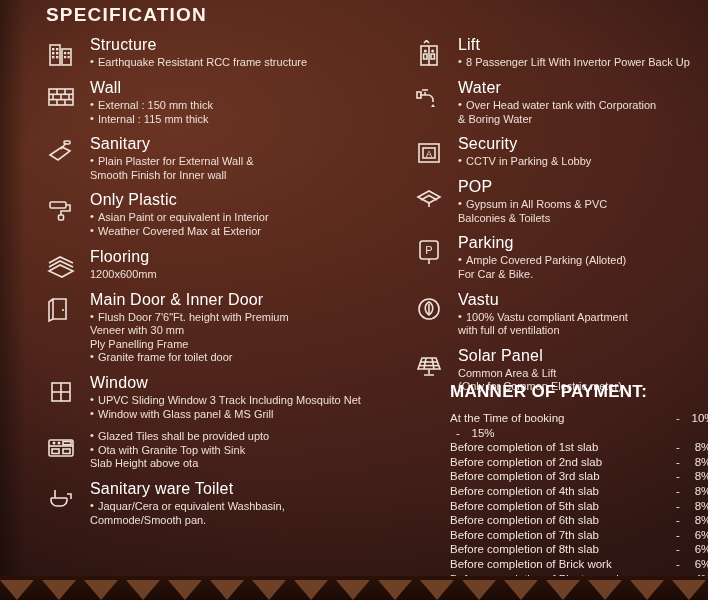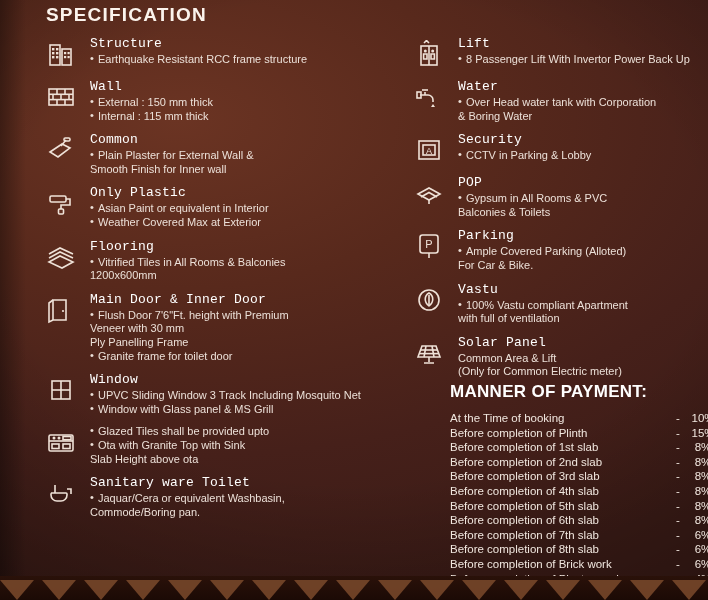--- a/index.html
+++ b/index.html
@@ -32,23 +32,22 @@
   .col-left{position:absolute;left:0;top:0;width:350px;}
   .col-right{position:absolute;left:368px;top:0;width:300px;}
 
   .item{position:relative;min-height:34px;margin-bottom:9px;padding-left:48px;}
   .item .ico{
     position:absolute;left:0;top:2px;width:38px;height:32px;
     display:flex;align-items:center;justify-content:center;
     color:#efe2d8;
   }
   .item h4{
-    margin:0 0 2px 0;font-size:13px;font-weight:normal;color:#ffffff;
+    margin:0 0 2px 0;font-size:16px;font-weight:normal;color:#ffffff;
     letter-spacing:.2px;
-    font-family:Liberation Mono, monospace;
   }
   .item ul{margin:0;padding:0;list-style:none;}
   .item li{
     font-size:11px;line-height:13.6px;color:#ece0d8;
     position:relative;padding-left:8px;white-space:pre-line;
   }
   .item li.bul:before{
     content:"•";position:absolute;left:0;top:-1px;font-size:11px;color:#ece0d8;
   }
   .item li.nob{padding-left:0;}
@@ -137,21 +136,21 @@
           </ul>
         </div>
         <div class="item">
           <div class="ico">
             <svg width="30" height="28" viewBox="0 0 30 28">
               <path d="M4 16 L16 8 L24 12 L12 21 Z" stroke="#efe2d8" fill="none" stroke-width="1.6"></path>
               <path d="M15 10 L20 4" stroke="#efe2d8" fill="none" stroke-width="1.6"></path>
               <rect x="18" y="2" width="6" height="3" rx="1.2" stroke="#efe2d8" fill="none" stroke-width="1.6"></rect>
             </svg>
           </div>
-          <h4>Common</h4>
+          <h4>Sanitary</h4>
           <ul>
             <li class="bul">Plain Plaster for External Wall &amp;</li>
             <li class="nob">Smooth Finish for Inner wall</li>
           </ul>
         </div>
         <div class="item">
           <div class="ico">
             <svg width="30" height="28" viewBox="0 0 30 28">
               <rect x="4" y="7" width="16" height="6" rx="1.4" stroke="#efe2d8" fill="none" stroke-width="1.6"></rect>
               <path d="M20 10 H24 V16 H15 V20" stroke="#efe2d8" fill="none" stroke-width="1.6"></path>
@@ -167,21 +166,20 @@
         <div class="item">
           <div class="ico">
             <svg width="30" height="28" viewBox="0 0 30 28">
               <path d="M3 19 L14 13 L27 19 L16 25 Z" stroke="#efe2d8" fill="none" stroke-width="1.6"></path>
               <path d="M3 15 L14 9 L27 15" stroke="#efe2d8" fill="none" stroke-width="1.6"></path>
               <path d="M3 11 L14 5 L27 11" stroke="#efe2d8" fill="none" stroke-width="1.6"></path>
             </svg>
           </div>
           <h4>Flooring</h4>
           <ul>
-            <li class="bul">Vitrified Tiles in All Rooms &amp; Balconies</li>
             <li class="nob">1200x600mm</li>
           </ul>
         </div>
         <div class="item">
           <div class="ico">
             <svg width="30" height="28" viewBox="0 0 30 28">
               <path d="M7 4 H20 V24 H7 Z" stroke="#efe2d8" fill="none" stroke-width="1.6"></path>
               <path d="M7 4 L3 7 V26 L7 24" stroke="#efe2d8" fill="none" stroke-width="1.6"></path>
               <circle cx="17" cy="15" r="1.1" fill="#efe2d8"></circle>
             </svg>
@@ -230,21 +228,21 @@
           <div class="ico">
             <svg width="30" height="28" viewBox="0 0 30 28">
               <path d="M9 6 V14" stroke="#efe2d8" fill="none" stroke-width="1.6"></path>
               <path d="M5 14 H20 a1 1 0 0 1 1 1 v1 a6 6 0 0 1 -6 6 h-4 a6 6 0 0 1 -6 -6 v-1 a1 1 0 0 1 1 -1 z" stroke="#efe2d8" fill="none" stroke-width="1.6"></path>
               <path d="M21 10 h4 v5" stroke="#efe2d8" fill="none" stroke-width="1.6"></path>
             </svg>
           </div>
           <h4>Sanitary ware Toilet</h4>
           <ul>
             <li class="bul">Jaquar/Cera or equivalent Washbasin,</li>
-            <li class="nob">Commode/Boring pan.</li>
+            <li class="nob">Commode/Smooth pan.</li>
           </ul>
         </div>
       </div>
     <div class="col-right">
         <div class="item">
           <div class="ico">
             <svg width="30" height="28" viewBox="0 0 30 28">
               <rect x="7" y="6" width="16" height="19" stroke="#efe2d8" fill="none" stroke-width="1.6"></rect>
               <line x1="15" y1="6" x2="15" y2="25" stroke="#efe2d8" fill="none" stroke-width="1.6"></line>
               <path d="M10 3 L12.5 0.5 L15 3" stroke="#efe2d8" fill="none" stroke-width="1.6"></path>
@@ -351,21 +349,20 @@
 
   <div class="payment">
     <h3>MANNER OF PAYMENT:</h3>
     <div class="prows">
         <div class="prow">
           <span class="lbl">At the Time of booking</span>
           <span class="dash">-</span>
           <span class="val">10%</span>
         </div>
         <div class="prow">
-          <span class="lbl">Before completion of Plinth</span>
           <span class="dash">-</span>
           <span class="val">15%</span>
         </div>
         <div class="prow">
           <span class="lbl">Before completion of 1st slab</span>
           <span class="dash">-</span>
           <span class="val">8%</span>
         </div>
         <div class="prow">
           <span class="lbl">Before completion of 2nd slab</span>

